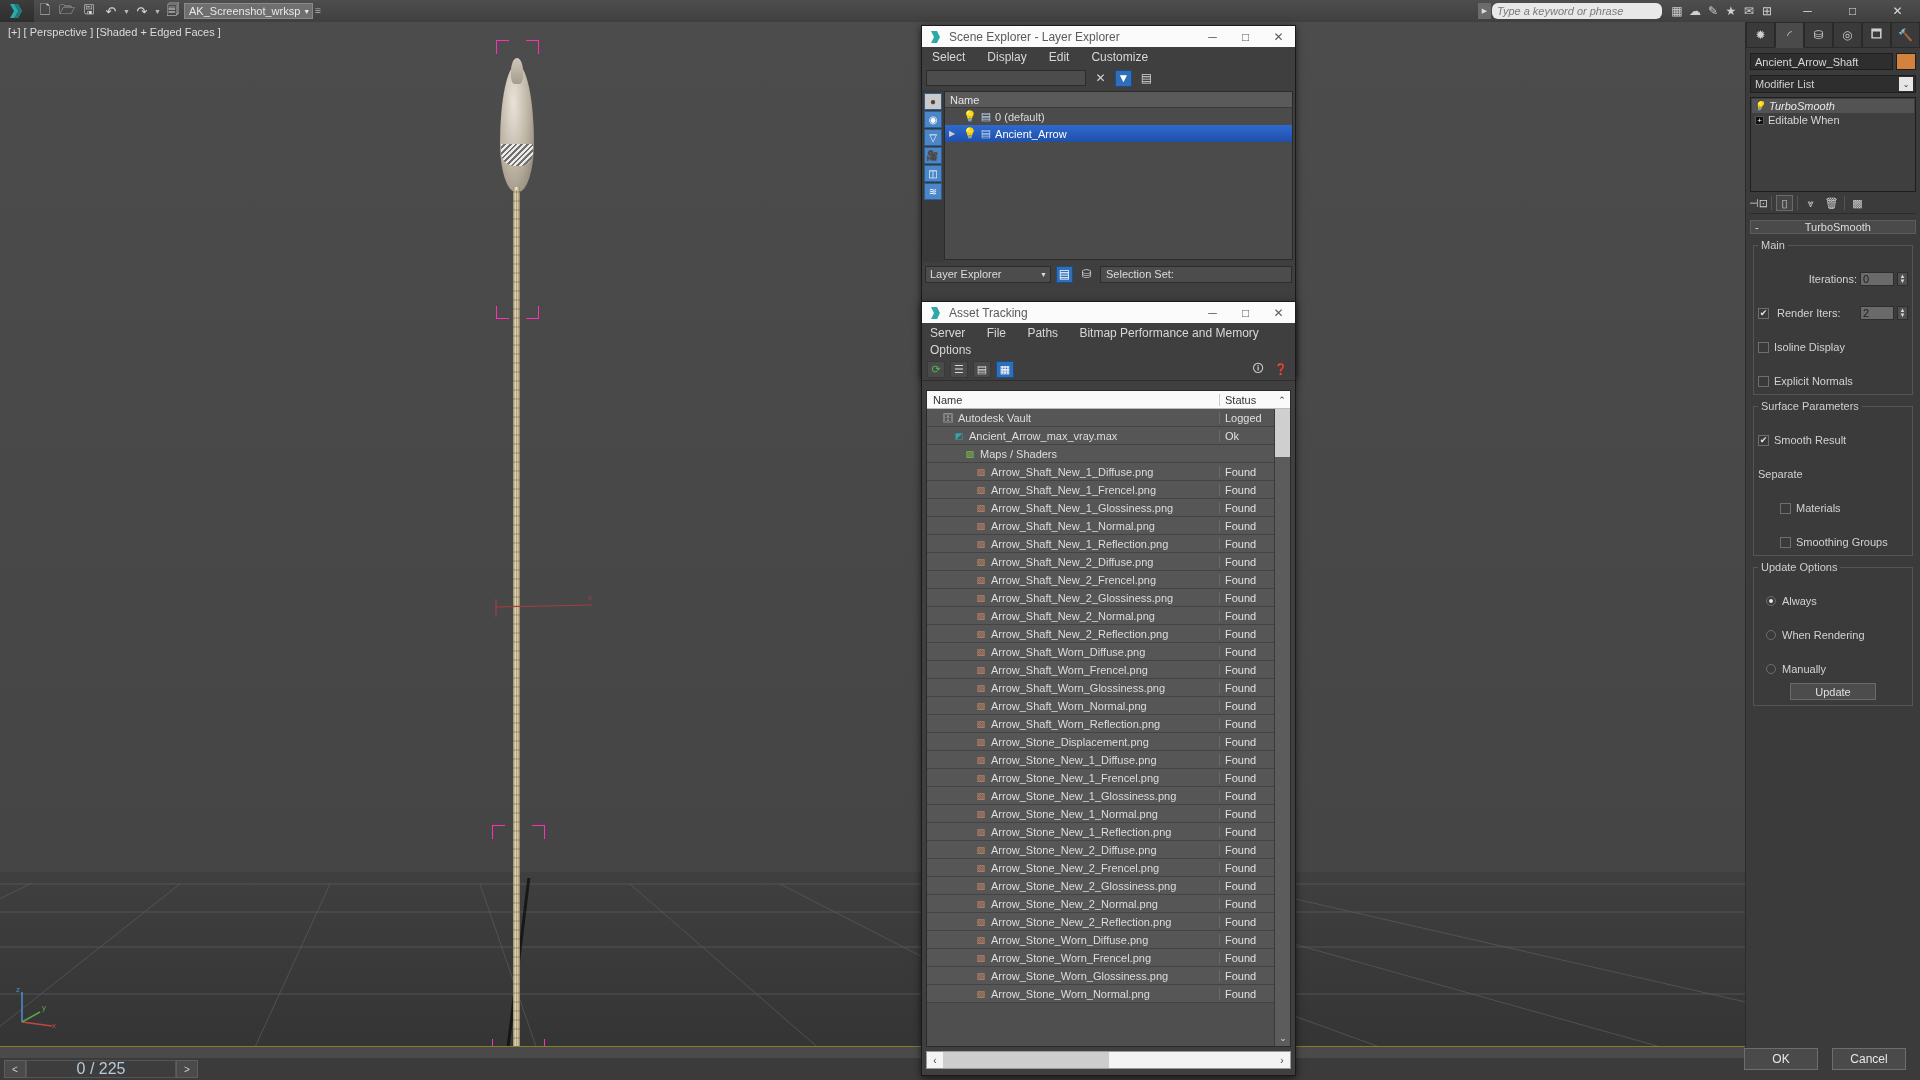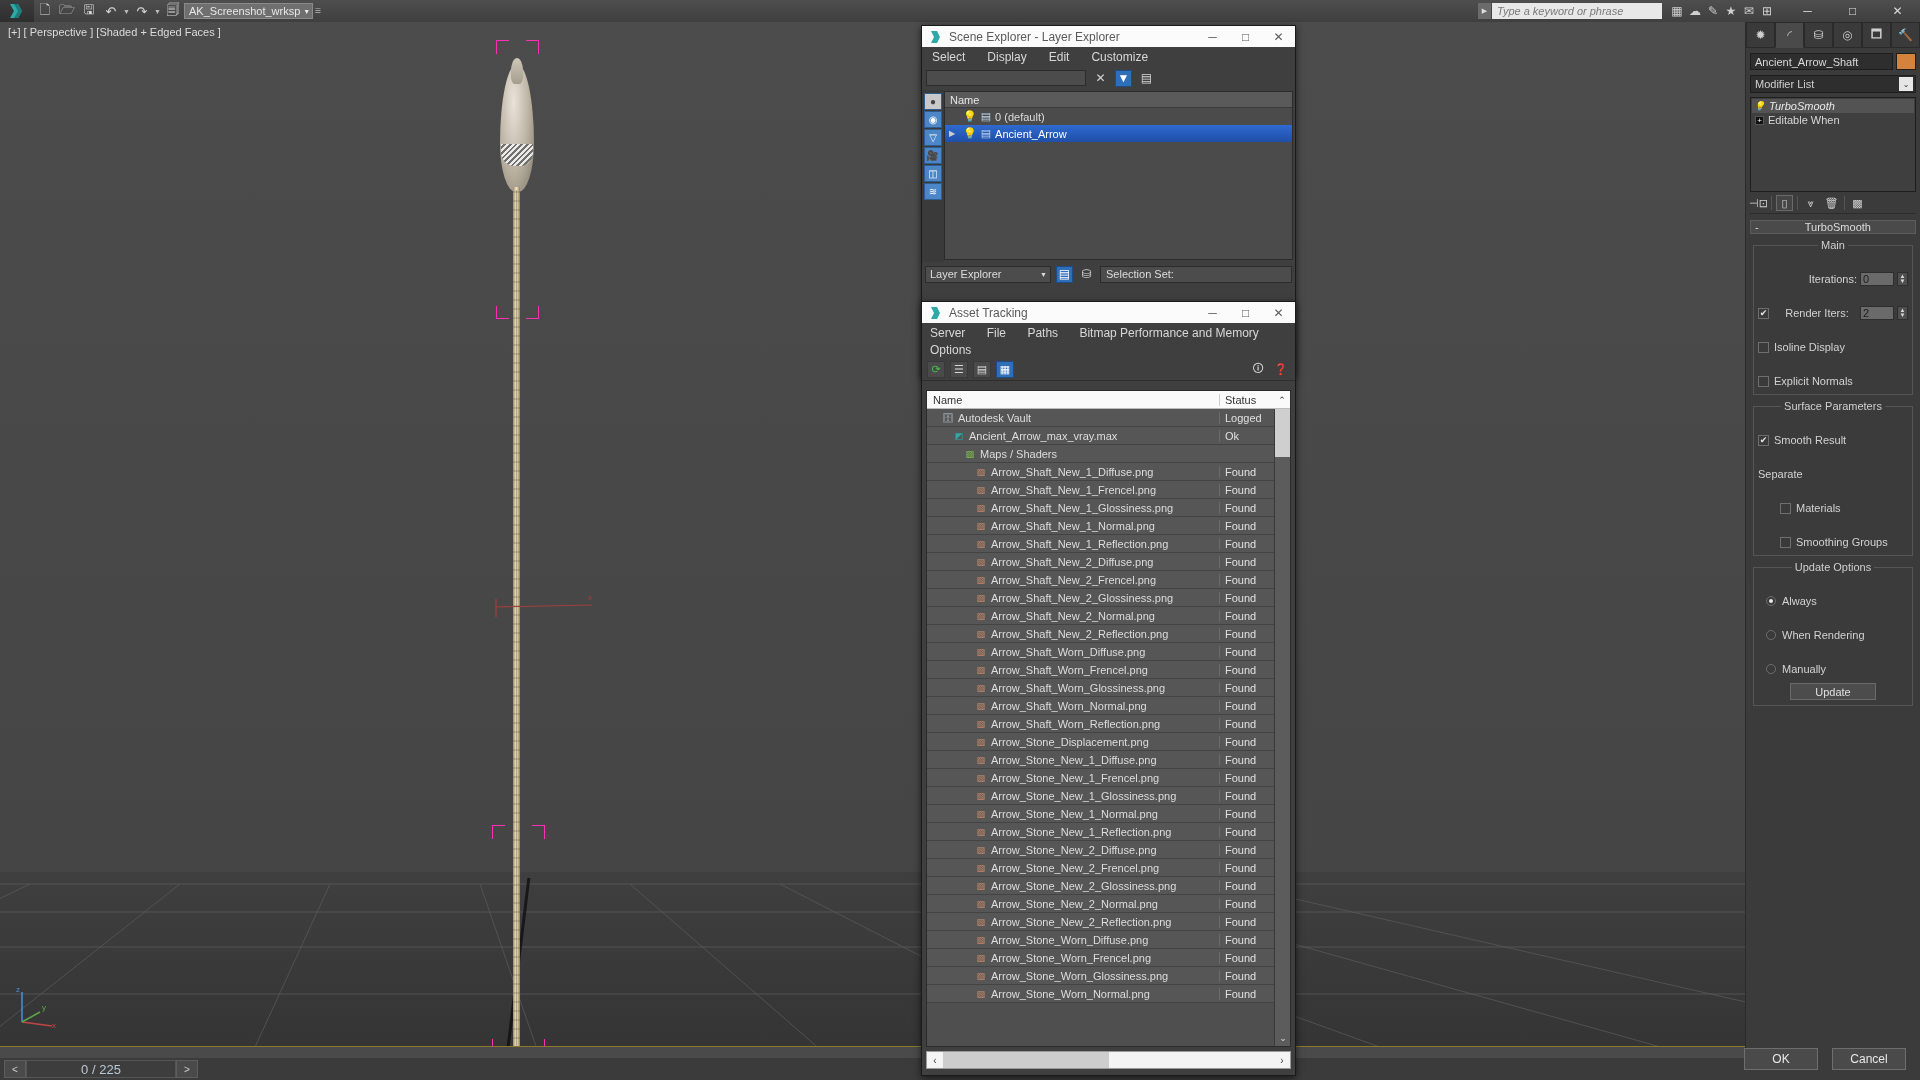--- a/index.html
+++ b/index.html
@@ -14,21 +14,21 @@
   .qicon { width:22px; height:20px; display:flex; align-items:center; justify-content:center;
     color:#d8d8d8; font-size:13px; }
   .qsep { width:9px; height:20px; display:flex; align-items:center; justify-content:center; font-size:7px; color:#bbb;}
   #wrksp { height:16px; background:#6f6f6f; border:1px solid #8a8a8a; color:#e8e8e8;
     font-size:11px; padding:0 12px 0 4px; display:flex; align-items:center; position:relative;}
   #wrksp .cv { position:absolute; right:2px; font-size:7px; }
   #titlecenter { position:absolute; left:0; right:0; text-align:center; font-size:12px; color:#cfcfcf; pointer-events:none;}
   #titlecenter span { margin:0 6px; }
   #searchbox { position:absolute; left:1492px; top:3px; width:170px; height:16px;
     background:#e8e8e8; color:#7a7a7a; font-style:italic; font-size:11px;
-    display:flex; align-items:center; padding-left:5px; }
+    display:flex; align-items:center; padding-left:5px;border-radius:6px; }
   #searchArrow { position:absolute; left:1478px; top:3px; width:13px; height:16px;
     background:#6b6b6b; display:flex; align-items:center; justify-content:center; font-size:7px; color:#ddd;}
   .tricon { width:18px; height:20px; display:flex; align-items:center; justify-content:center;
     font-size:12px; color:#d0d0d0; }
   #winbtns { position:absolute; right:0; top:0; height:22px; display:flex; }
   .winbtn { width:45px; height:22px; display:flex; align-items:center; justify-content:center;
     font-size:12px; color:#dcdcdc; }
 
   
   #viewport { position:absolute; left:0; top:22px; width:1745px; height:1036px;
@@ -57,21 +57,21 @@
   #axisGizmo { position:absolute; left:14px; bottom:28px; width:46px; height:46px; }
 
   
   #timebar { position:absolute; left:0; top:1046px; width:1745px; height:12px;
     background:#4a4a4a; border-top:1px solid #8a7a2a; }
   #statusbar { position:absolute; left:0; top:1058px; width:1920px; height:22px;
     background:#3b3b3b; display:flex; align-items:center; }
   .sbBtn { width:22px; height:18px; background:#4a4a4a; border:1px solid #5d5d5d;
     display:flex; align-items:center; justify-content:center; font-size:10px; color:#cfcfcf;}
   #frameField { width:150px; height:18px; background:#3d3d3d; border:1px solid #555;
-    display:flex; align-items:center; justify-content:center; font-size:13px; color:#b9c9d8;}
+    display:flex; align-items:center; justify-content:center; font-size:16px; color:#b9c9d8;}
 
   
   #cmdPanel { position:absolute; left:1745px; top:22px; width:175px; height:1036px;
     background:#3b3b3b; border-left:1px solid #2b2b2b; }
   #cpTabs { display:flex; height:26px; background:#2f2f2f; }
   .cpTab { flex:1; display:flex; align-items:center; justify-content:center;
     background:#3a3a3a; border:1px solid #2a2a2a; font-size:12px; color:#cfcfcf;}
   .cpTab.active { background:#4a4a4a; border-bottom:1px solid #4a4a4a; }
   #objName { margin:5px 4px 0 4px; display:flex; gap:3px;}
   #objNameField { flex:1; height:17px; background:#2e2e2e; border:1px solid #1e1e1e;
@@ -91,21 +91,21 @@
     border-bottom:1px solid #2c2c2c; padding-bottom:3px;}
   .mtIcon { width:17px; height:16px; display:flex; align-items:center; justify-content:center;
     font-size:11px; color:#cfcfcf;}
   .mtIcon.boxed { border:1px solid #6a6a6a; background:#454545;}
   .mtSep { width:1px; height:14px; background:#555; }
   #rollout { margin:6px 4px 0; }
   .rollHdr { height:14px; background:#4a4a4a; border:1px solid #5c5c5c; display:flex;
     align-items:center; font-size:11px; color:#dcdcdc; padding:0 4px; }
   .rollHdr .cc { margin-right:6px; }
   .rollHdr .tt { flex:1; text-align:center; }
-  fieldset { border:1px solid #555; margin:5px 3px 0; padding:2px 4px 5px;text-align:center; }
+  fieldset { border:1px solid #555; margin:5px 3px 0; padding:2px 4px 5px; }
   legend { font-size:11px; color:#cfcfcf; padding:0 3px; }
   .prow { display:flex; align-items:center; height:16px; font-size:11px; margin-top:18px;}
   .plabel { color:#d2d2d2; }
   .spinField { width:34px; height:14px; background:#6a6a6a; border:1px solid #2e2e2e;
     color:#1c1c1c; font-size:11px; padding-left:2px; display:flex; align-items:center;}
   .spinArrows { width:11px; height:14px; background:#4f4f4f; border:1px solid #2e2e2e;
     display:flex; flex-direction:column; align-items:center; justify-content:center;
     font-size:6px; line-height:5px; color:#dadada;}
   .chk { width:11px; height:11px; background:#3a3a3a; border:1px solid #6e6e6e; margin-right:5px;
     display:flex; align-items:center; justify-content:center; font-size:9px; color:#e2e2e2;}

